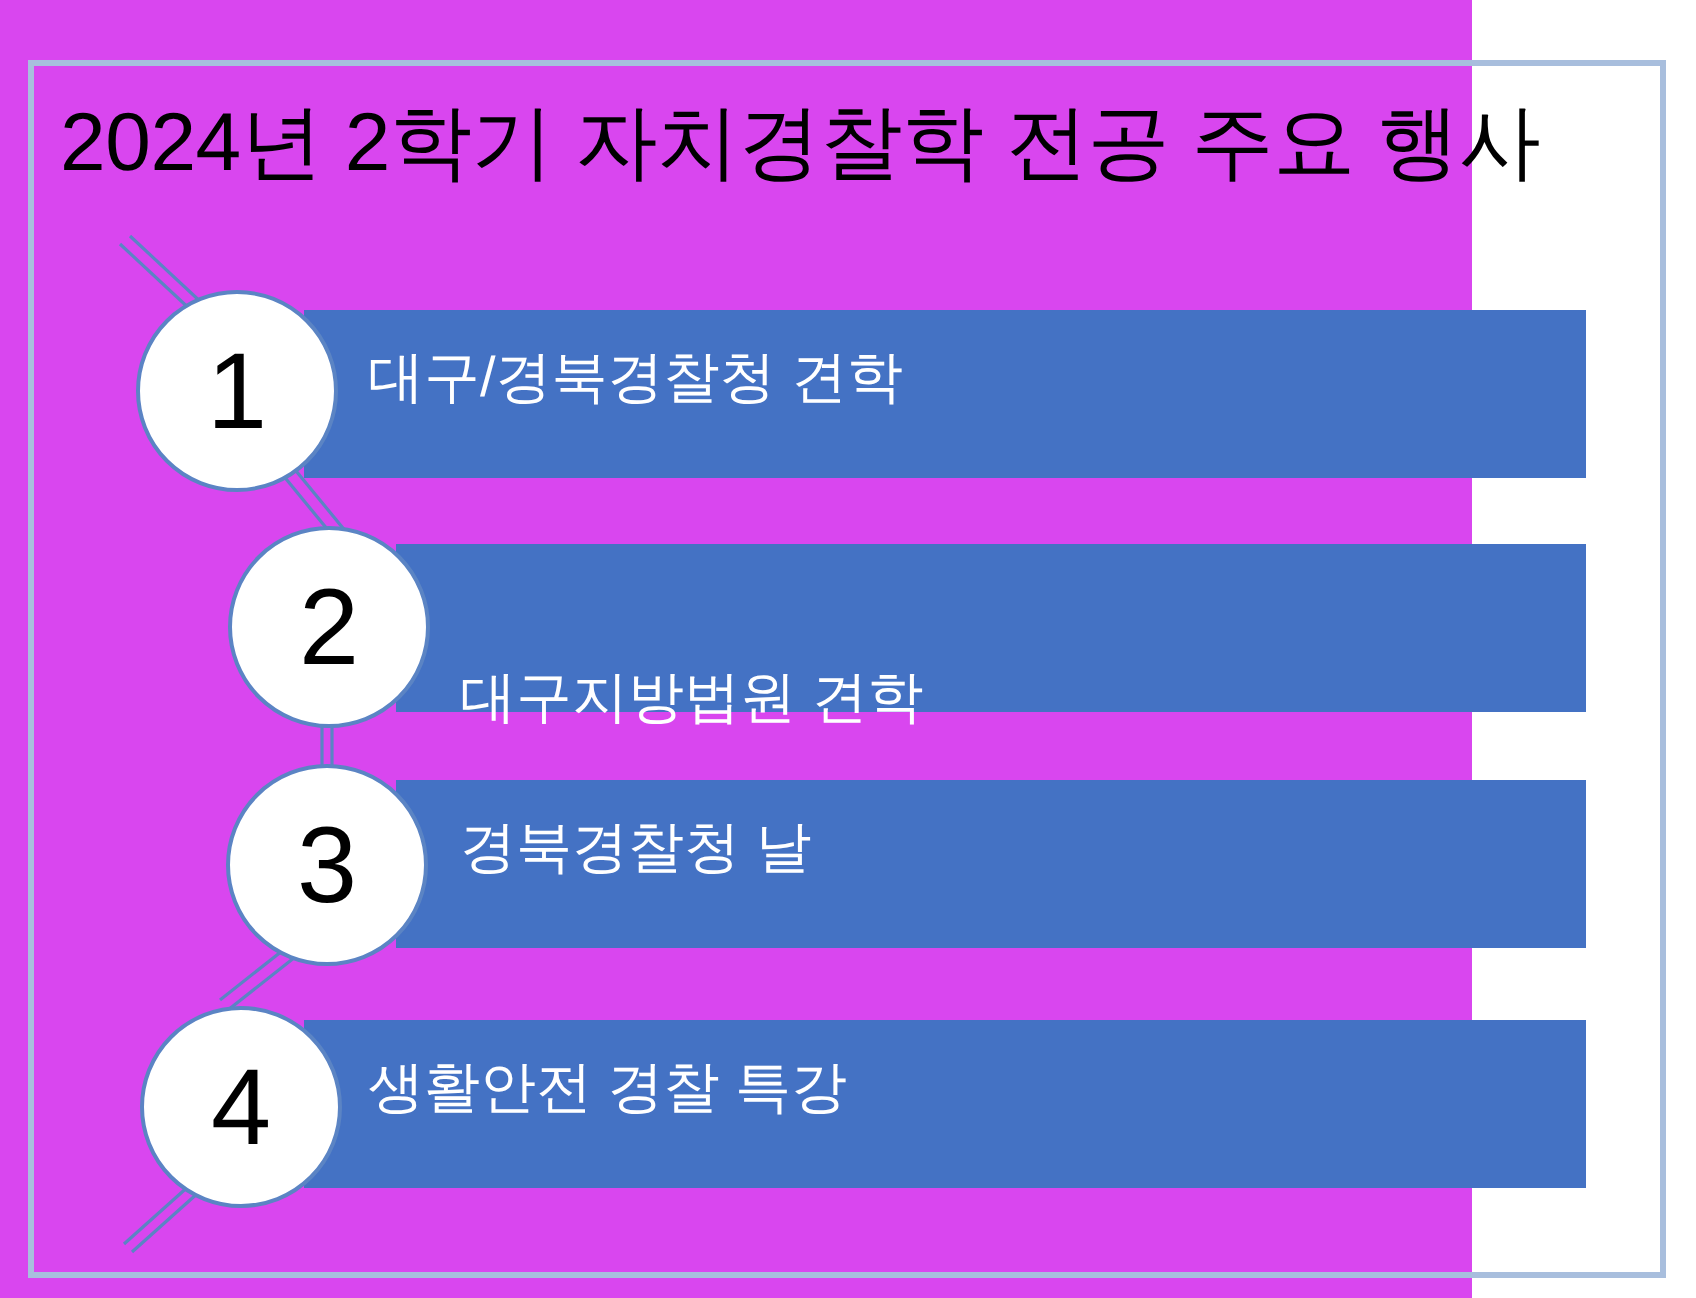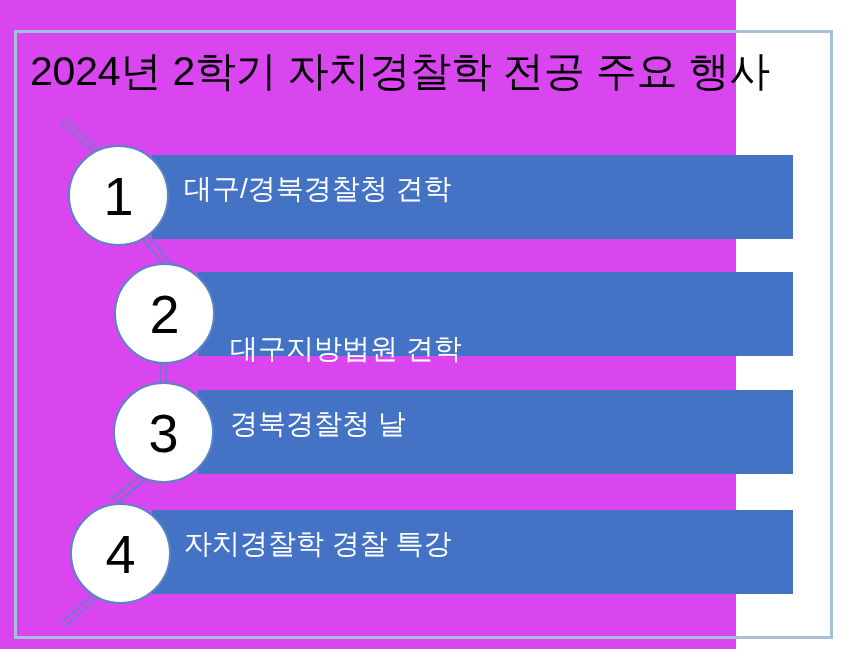--- a/index.html
+++ b/index.html
@@ -166,19 +166,19 @@
   <div class="row" id="row3">
     <div class="bar"></div>
     <div class="bar-label">경북경찰청 날</div>
     <div class="circle">
       <div class="circle-num">3</div>
     </div>
   </div>
 
   <div class="row" id="row4">
     <div class="bar"></div>
-    <div class="bar-label">자치경찰학 경찰 특강</div>
+    <div class="bar-label">생활안전 경찰 특강</div>
     <div class="circle">
       <div class="circle-num">4</div>
     </div>
   </div>
 
 </div>
 
 </body></html>

